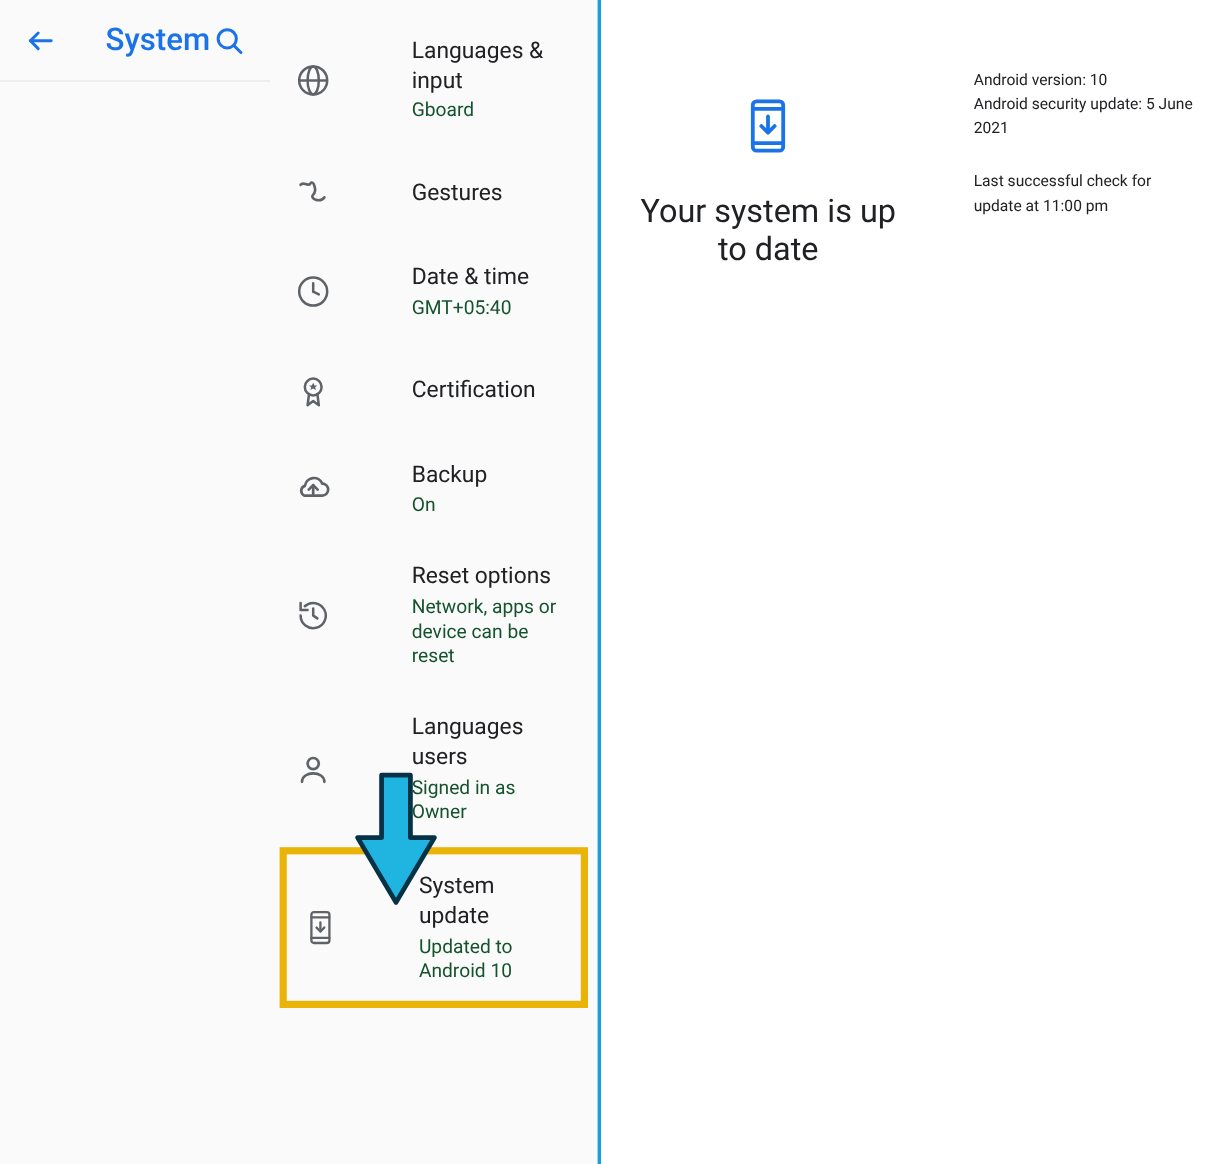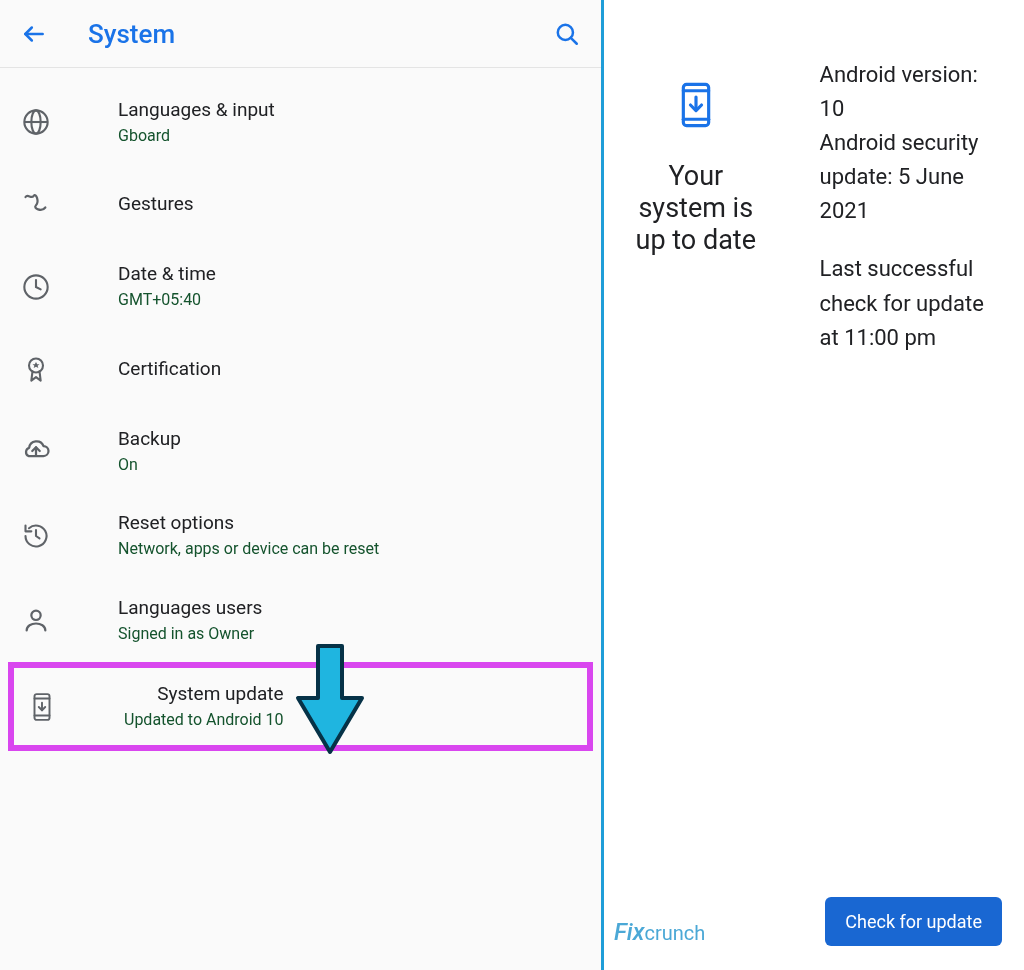--- a/index.html
+++ b/index.html
@@ -4,26 +4,26 @@
   <style>
     * { box-sizing: border-box; margin: 0; padding: 0; }
     body {
       font-family: Roboto, -apple-system, BlinkMacSystemFont, 'Segoe UI', Arial, sans-serif;
       width: 1024px;
       height: 970px;
       display: flex;
       background: #fff;
     }
     .pane-left {
-      width: 604px;
+      width: 501px;
       height: 100%;
       background: #fafafa;
       border-right: 3px solid #1e9dd8;
       display: flex;
-      flex-direction: column;
+      flex-direction: row;
       position: relative;
     }
     .pane-right {
       flex: 1;
       height: 100%;
       background: #ffffff;
       display: flex;
       flex-direction: row;
       position: relative;
     }
@@ -92,24 +92,23 @@
       font-weight: 400;
       line-height: 1.3;
     }
     .setting-subtitle {
       font-size: 16px;
       color: #14532d;
       margin-top: 3px;
       line-height: 1.3;
     }
     .highlight-wrapper {
-      border: 6px solid #d946ef;
+      border: 6px solid #eab308;
       margin: 0 8px 0 8px;
       padding: 0;
-      text-align: right;
     }
     .highlight-wrapper .setting-item {
       min-height: 72px;
       padding: 14px 12px;
     }
     
     .call-arrow {
       position: absolute;
       left: 290px;
       top: 640px;
@@ -130,21 +129,21 @@
       color: #1a73e8;
     }
     .update-title {
       font-size: 27px;
       color: #202124;
       font-weight: 400;
       margin-top: 28px;
     }
     .update-details {
       padding: 58px 23px 0 32px;
-      font-size: 22px;
+      font-size: 13px;
       color: #202124;
       line-height: 1.55;
     }
     .update-details p {
       margin: 0;
     }
     .update-details .spaced {
       margin-top: 24px;
     }
     
@@ -334,19 +333,13 @@
     </div>
     <div class="update-title">Your system is up to date</div>
   </div>
 
   <div class="update-details">
     <p>Android version: 10</p>
     <p>Android security update: 5 June 2021</p>
     <p class="spaced">Last successful check for update at 11:00 pm</p>
   </div>
 
-  <div class="bottom-bar">
-    <div class="watermark">
-      <span class="big">Fix</span><span>crunch</span>
-    </div>
-    <button class="check-btn">Check for update</button>
-  </div>
 </div>
 
 </body></html>

